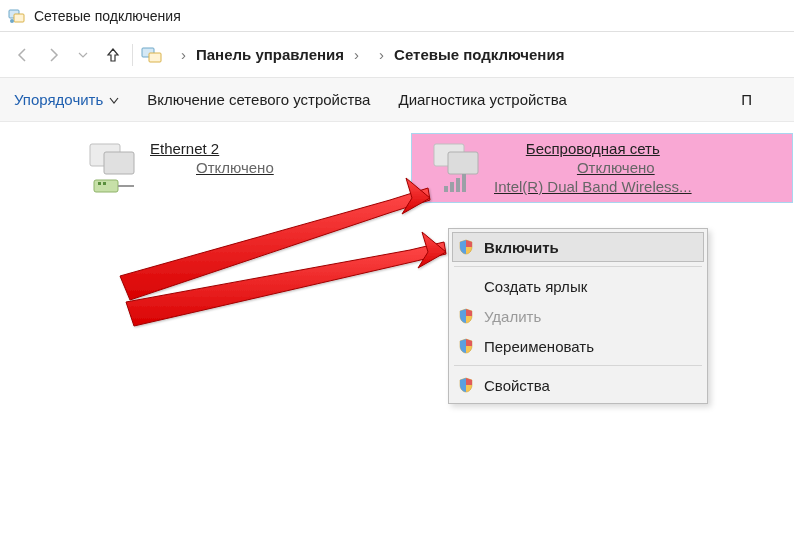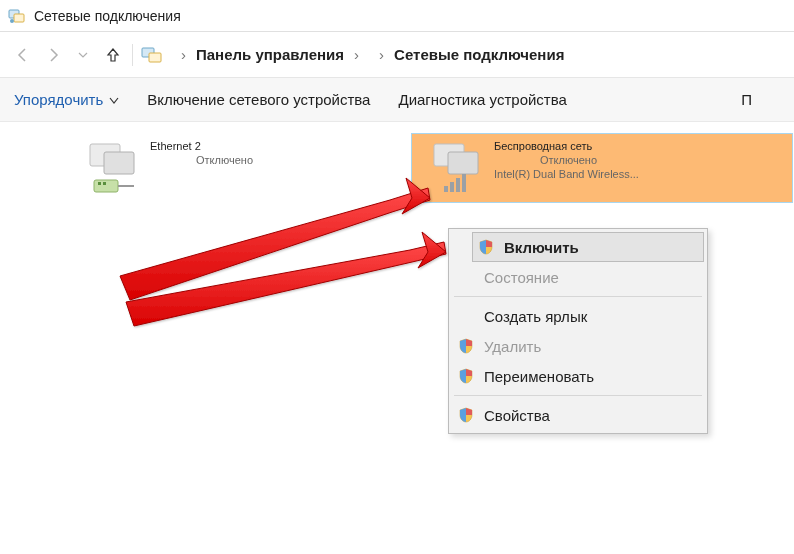--- a/index.html
+++ b/index.html
@@ -24,32 +24,32 @@
   .toolbar { display: flex; align-items: center; height: 44px; padding: 0 14px; background: #f7f7f7; border-bottom: 1px solid #e9e9e9; font-size: 15px; justify-content: flex-end; }
   .tool-item { display: flex; align-items: center; margin-right: 28px; color: #2060b0; cursor: default; }
   .tool-item .caret { margin-left: 6px; }
   .tool-item.black { color: #202020; }
   .tool-right { margin-left: auto; color: #202020; }
 
   
   .content { position: relative; padding: 12px 0 0 0; }
   .conn-row { display: flex; }
   .conn-item { display: flex; width: 380px; padding: 6px 8px 6px 16px; }
-  .conn-item.selected { background: #fdba74; outline: 1px solid #a8d6ef; }
+  .conn-item.selected { background: #f9a8d4; outline: 1px solid #a8d6ef; text-align: center; }
   .conn-icon { width: 60px; height: 56px; margin-right: 6px; flex-shrink: 0; }
-  .conn-text { display: flex; flex-direction: column; font-size: 11px; color: #222; min-width: 0; }
+  .conn-text { display: flex; flex-direction: column; font-size: 15px; color: #222; min-width: 0; text-decoration: underline; }
   .conn-text .name { margin-bottom: 2px; }
   .conn-text .status { color: #666; margin-bottom: 2px; margin-left: 46px; }
   .conn-text .device { color: #666; white-space: nowrap; overflow: hidden; text-overflow: ellipsis; max-width: 280px; }
 
   
   .context-menu { position: absolute; left: 448px; top: 228px; width: 260px; background: #f2f2f2; border: 1px solid #bcbcbc; box-shadow: 3px 3px 6px rgba(0,0,0,0.15); font-size: 15px; padding: 3px; }
   .menu-item { display: flex; align-items: center; height: 30px; padding: 0 10px 0 6px; color: #222; }
   .menu-item.disabled { color: #9a9a9a; }
-  .menu-item.hover { background: #e4e4e4; border: 1px solid #bcbcbc; padding: 0 9px 0 5px; height: 30px; margin-left: 20px; }
+  .menu-item.hover { background: #e4e4e4; border: 1px solid #bcbcbc; padding: 0 9px 0 5px; height: 30px; }
   .menu-item .shield { width: 16px; height: 16px; margin-right: 10px; flex-shrink: 0; }
   .menu-item .spacer { width: 16px; margin-right: 10px; flex-shrink: 0; }
   .menu-sep { height: 1px; background: #d6d6d6; margin: 4px 2px; }
   .menu-item.bold { font-weight: 600; }
 
   
   .arrows { position: absolute; left: 0; top: 0; pointer-events: none; }
 </style>
 </head>
 <body>
@@ -167,24 +167,20 @@
   <div class="menu-item bold hover">
     <span class="shield">
       <svg viewBox="0 0 16 16">
           <path d="M8 1 L14 3 V8 C14 12 11 15 8 15 C5 15 2 12 2 8 V3 Z" fill="#f6c452" stroke="#c49a2e" stroke-width="0.5"></path>
           <path d="M8 1 L8 15 C5 15 2 12 2 8 V3 Z" fill="#5aa0e0"></path>
           <path d="M8 1 L14 3 V8 L8 8 Z" fill="#e05a5a"></path>
         </svg>
     </span>
     <span>Включить</span>
   </div>
-  <div class="menu-item disabled">
-    <span class="spacer"></span>
-    <span>Состояние</span>
-  </div>
   <div class="menu-sep"></div>
   <div class="menu-item">
     <span class="spacer"></span>
     <span>Создать ярлык</span>
   </div>
   <div class="menu-item disabled">
     <span class="shield">
       <svg viewBox="0 0 16 16">
           <path d="M8 1 L14 3 V8 C14 12 11 15 8 15 C5 15 2 12 2 8 V3 Z" fill="#f6c452" stroke="#c49a2e" stroke-width="0.5"></path>
           <path d="M8 1 L8 15 C5 15 2 12 2 8 V3 Z" fill="#5aa0e0"></path>

